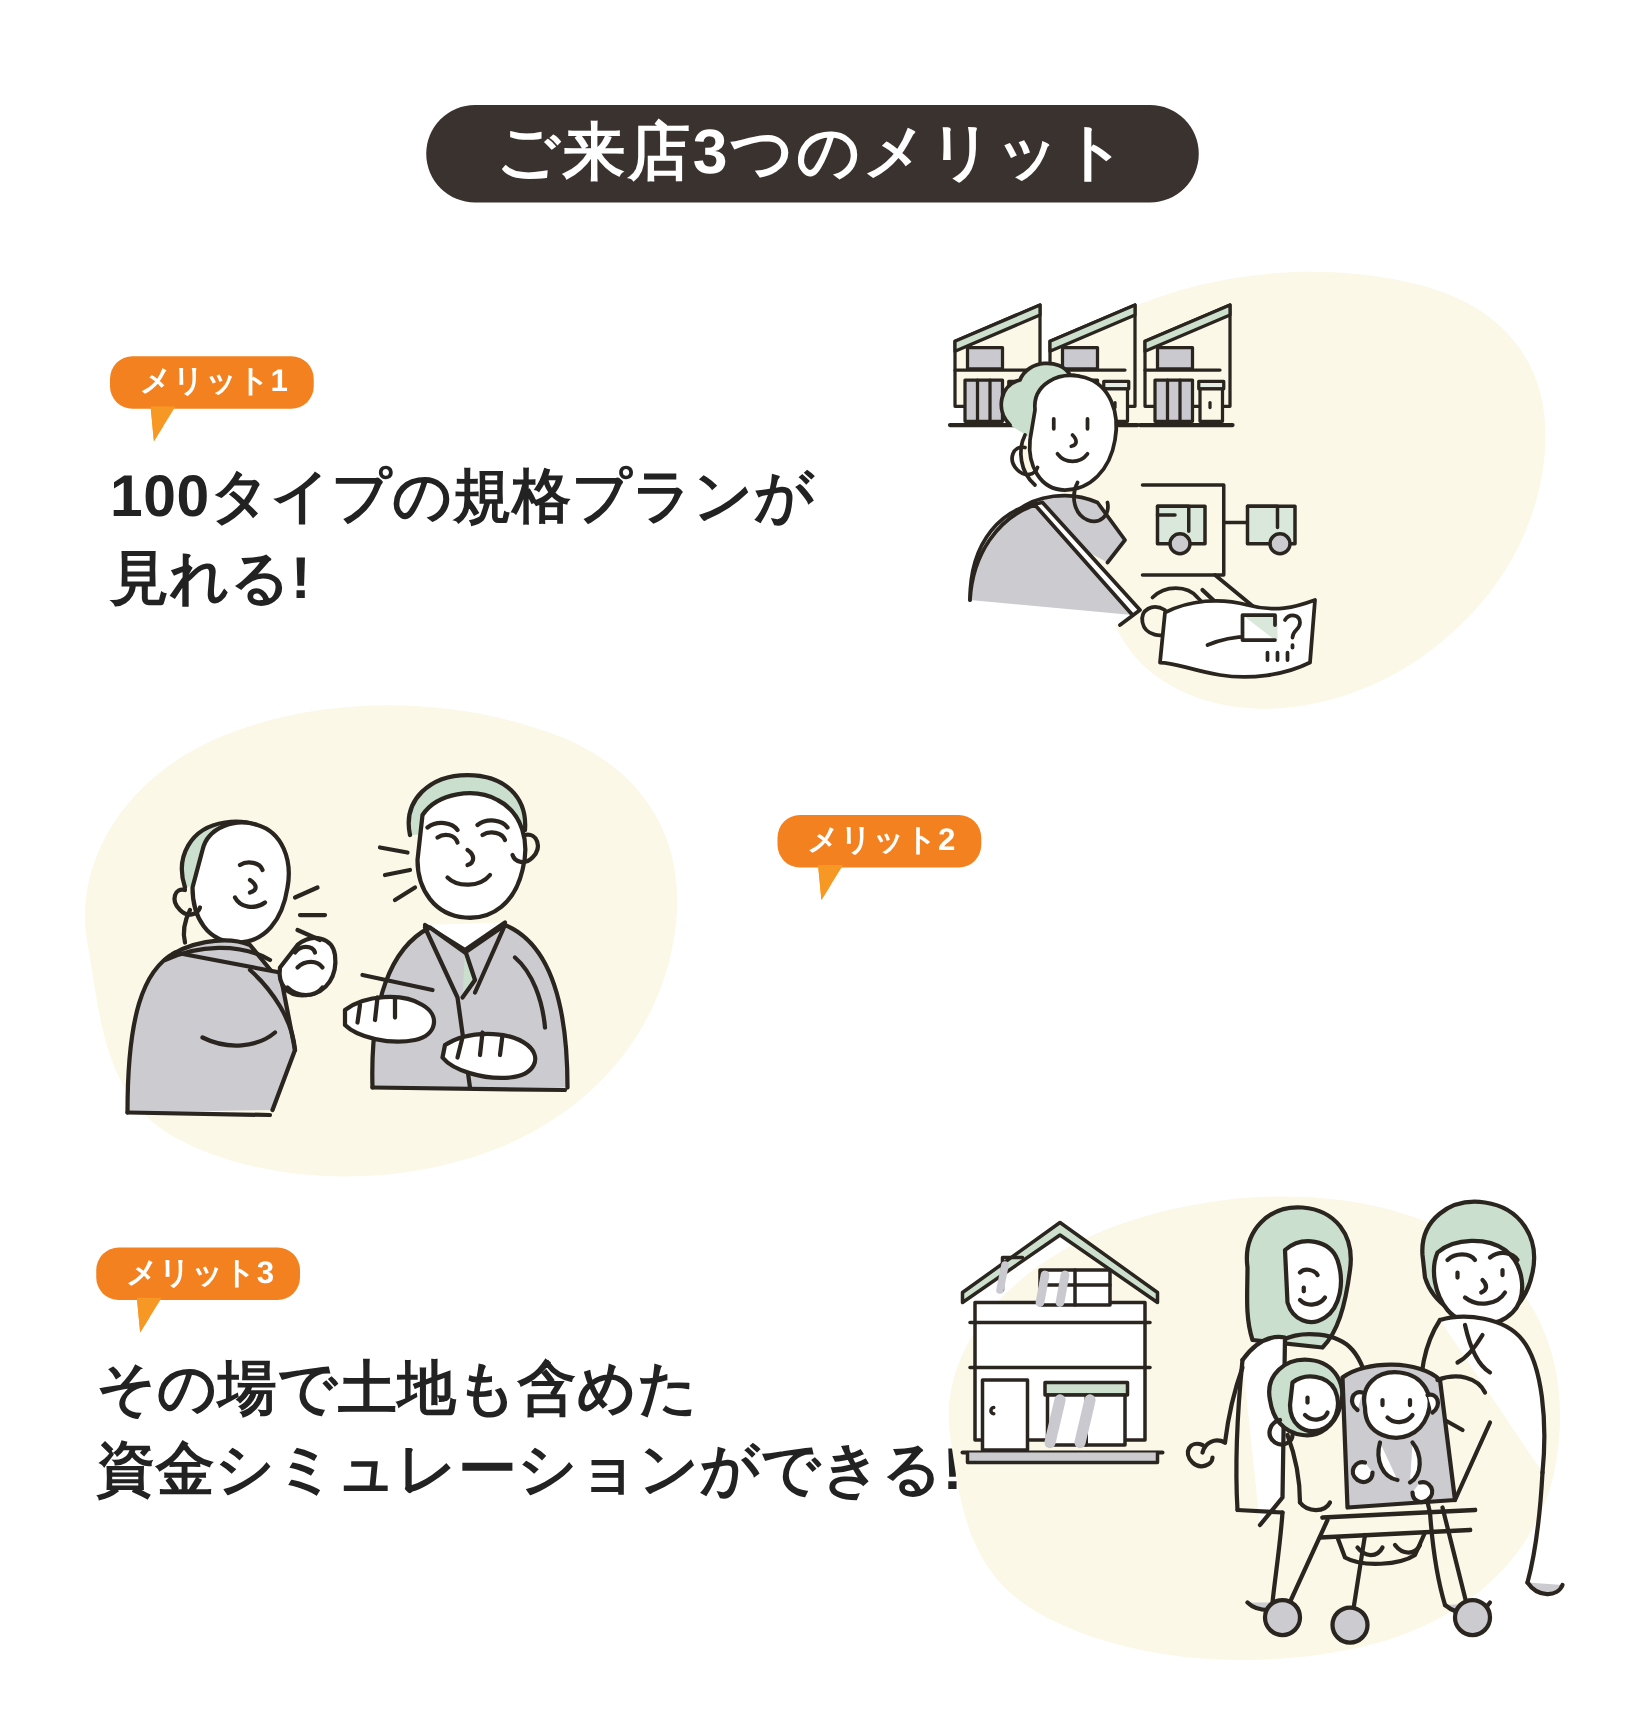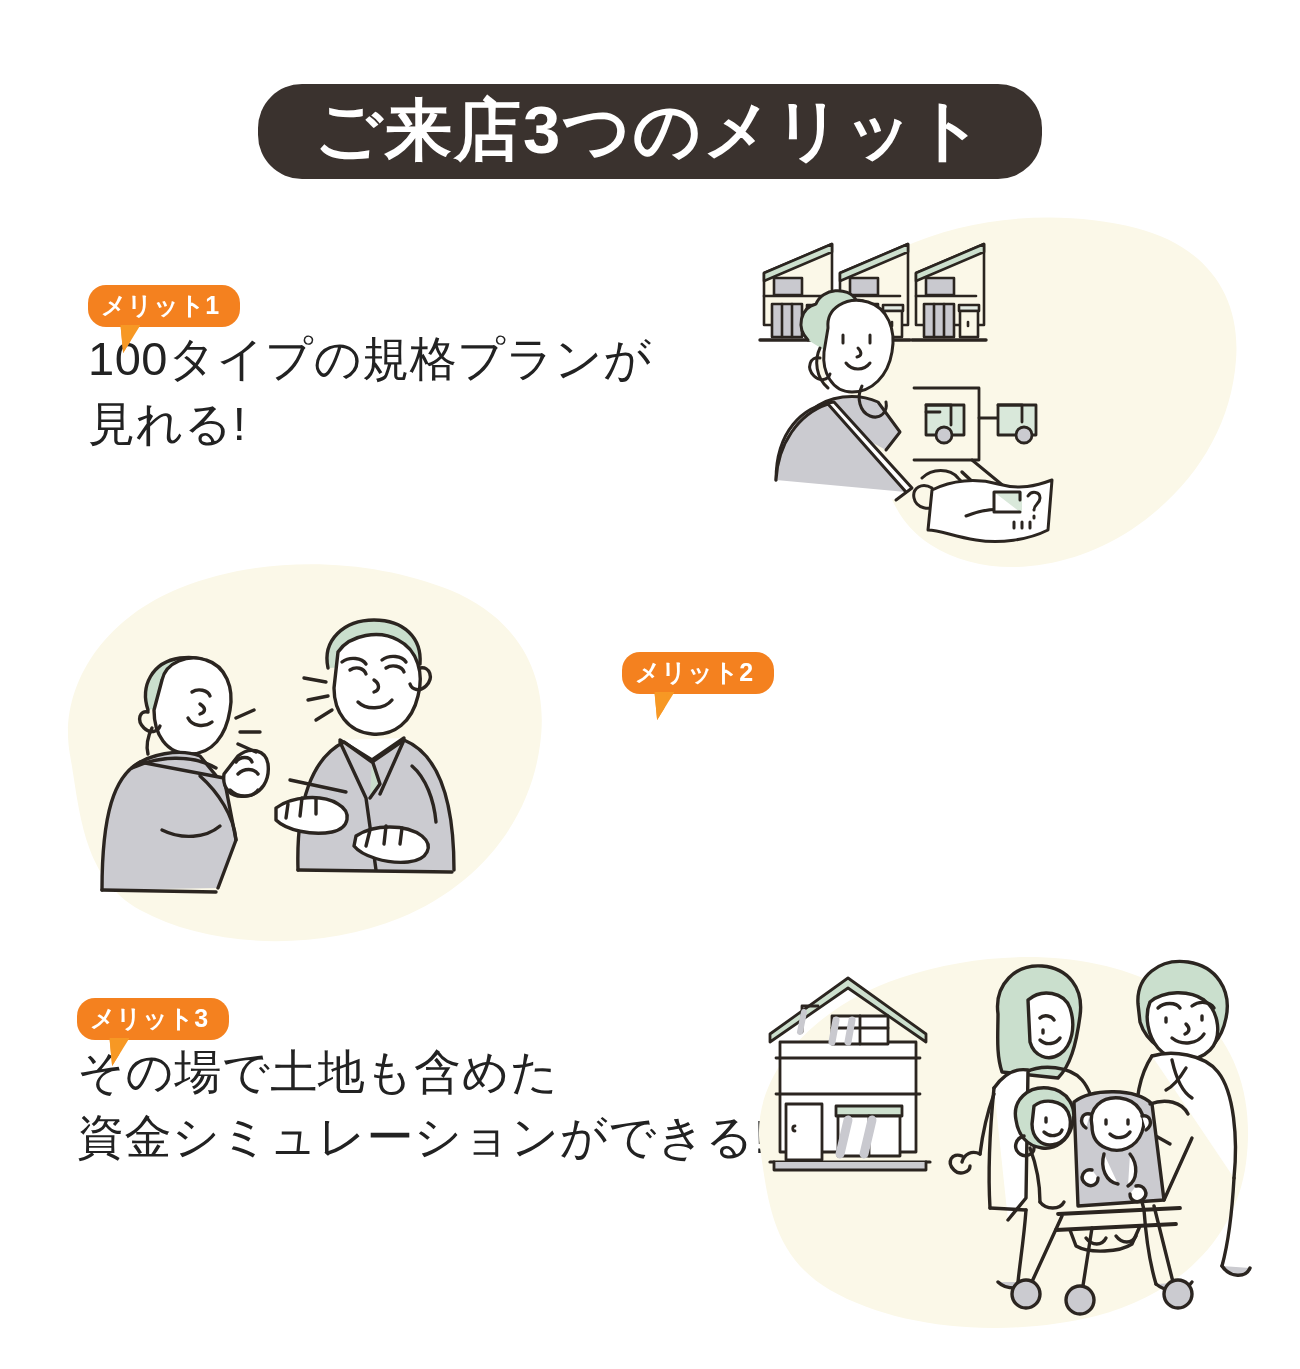--- a/index.html
+++ b/index.html
@@ -23,21 +23,21 @@
     left: 0;
     width: 1300px;
     display: flex;
     justify-content: center;
   }
   .title-pill {
     background: #3a322e;
     color: #ffffff;
     border-radius: 44px;
     padding: 12px 56px 16px 56px;
-    font-size: 67px;
+    font-size: 50px;
     font-weight: 700;
     letter-spacing: 2px;
     line-height: 1.0;
     white-space: nowrap;
   }
 
   
   .row {
     position: absolute;
     width: 1300px;
@@ -51,21 +51,21 @@
   .r2-text { left: 622px; top: 112px; }
   .r3-text { left: 77px;  top: 98px; }
 
   
   .badge {
     position: relative;
     display: inline-block;
     background: #f4811f;
     color: #ffffff;
     border-radius: 18px;
-    padding: 7px 20px 9px 13px;
+    padding: 7px 20px 9px 24px;
     font-size: 25px;
     font-weight: 700;
     line-height: 1.05;
     letter-spacing: 0.5px;
     white-space: nowrap;
   }
   .badge .tail {
     position: absolute;
     left: 30px;
     bottom: -26px;
@@ -73,22 +73,23 @@
     height: 0;
     border-left: 13px solid #f79824;
     border-right: 7px solid transparent;
     border-top: 28px solid #f79824;
     border-bottom: 0;
     transform: skewX(-10deg);
     clip-path: polygon(0 0, 100% 0, 38% 100%);
   }
 
   .headline {
+    margin-top: 38px;
     font-size: 47px;
-    font-weight: 400;
+    font-weight: 700;
     line-height: 1.38;
     letter-spacing: 0.5px;
     color: #222222;
     white-space: nowrap;
   }
   .headline .ln { display: block; }
 
   
   .illus { position: absolute; }
   .r1-illus { left: 736px; top: 0px;  width: 510px; height: 375px; }

